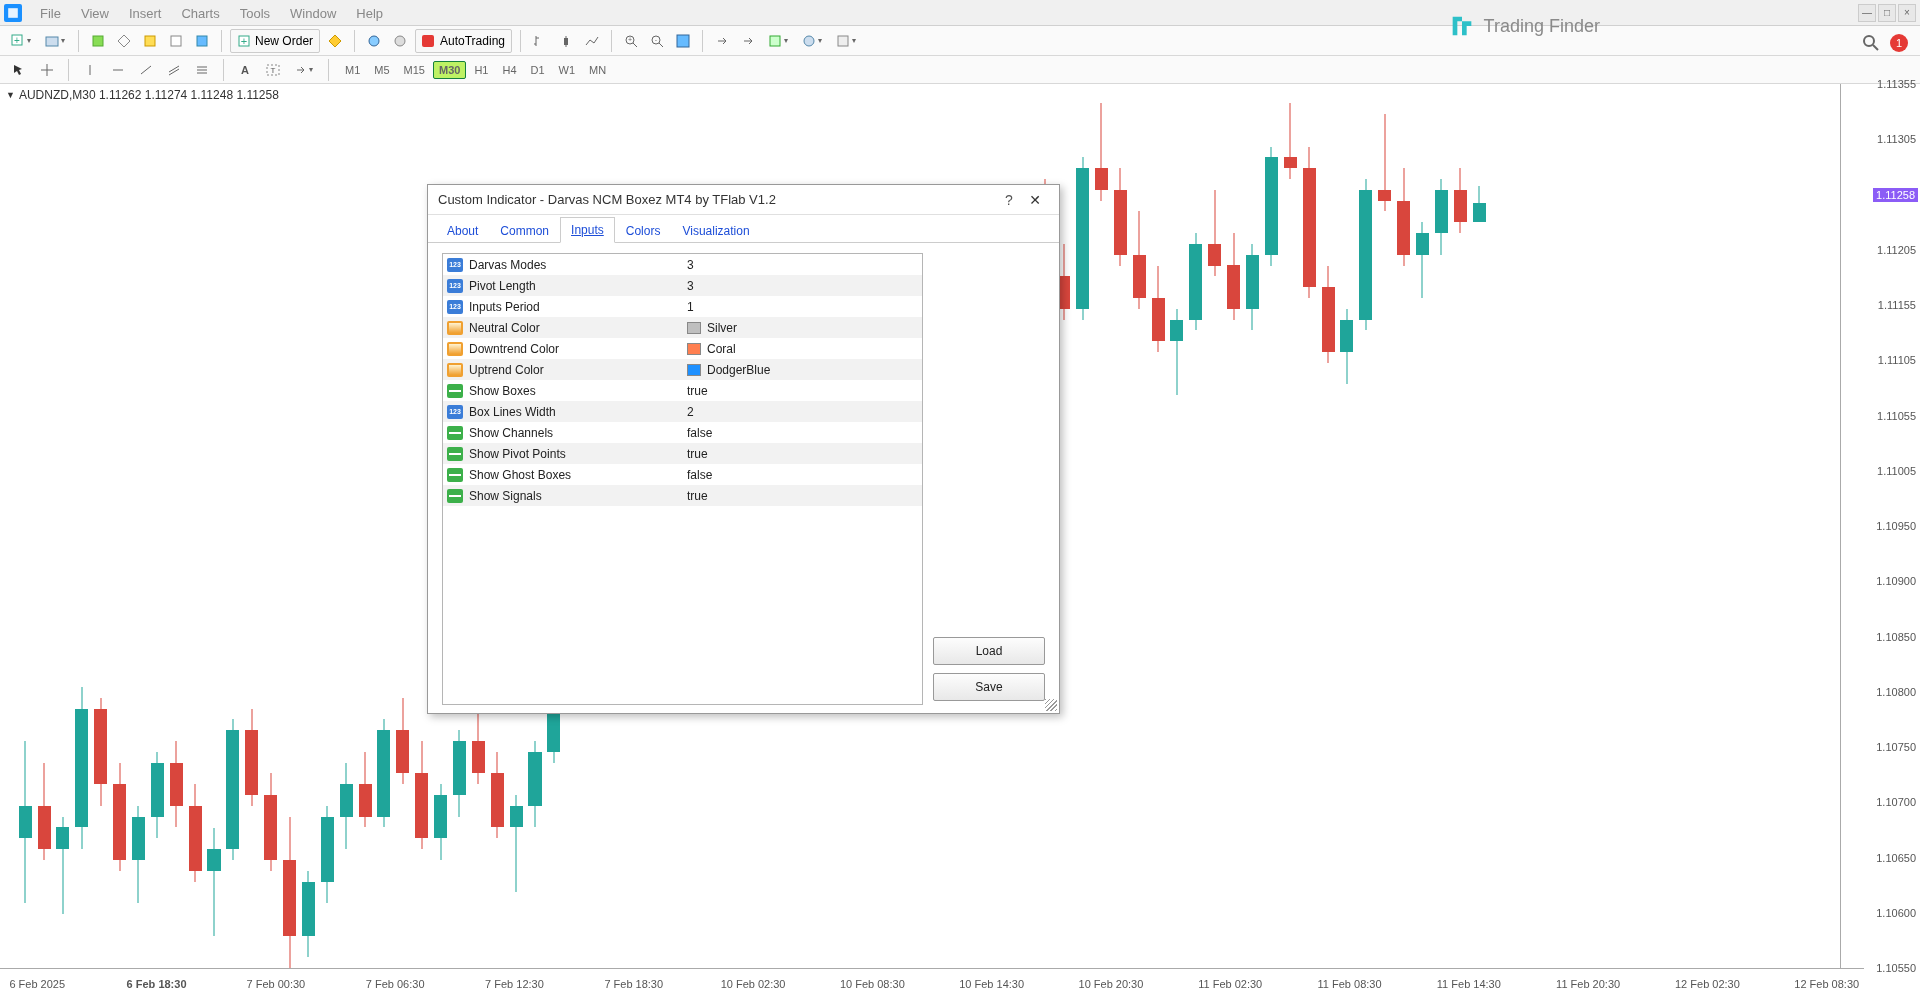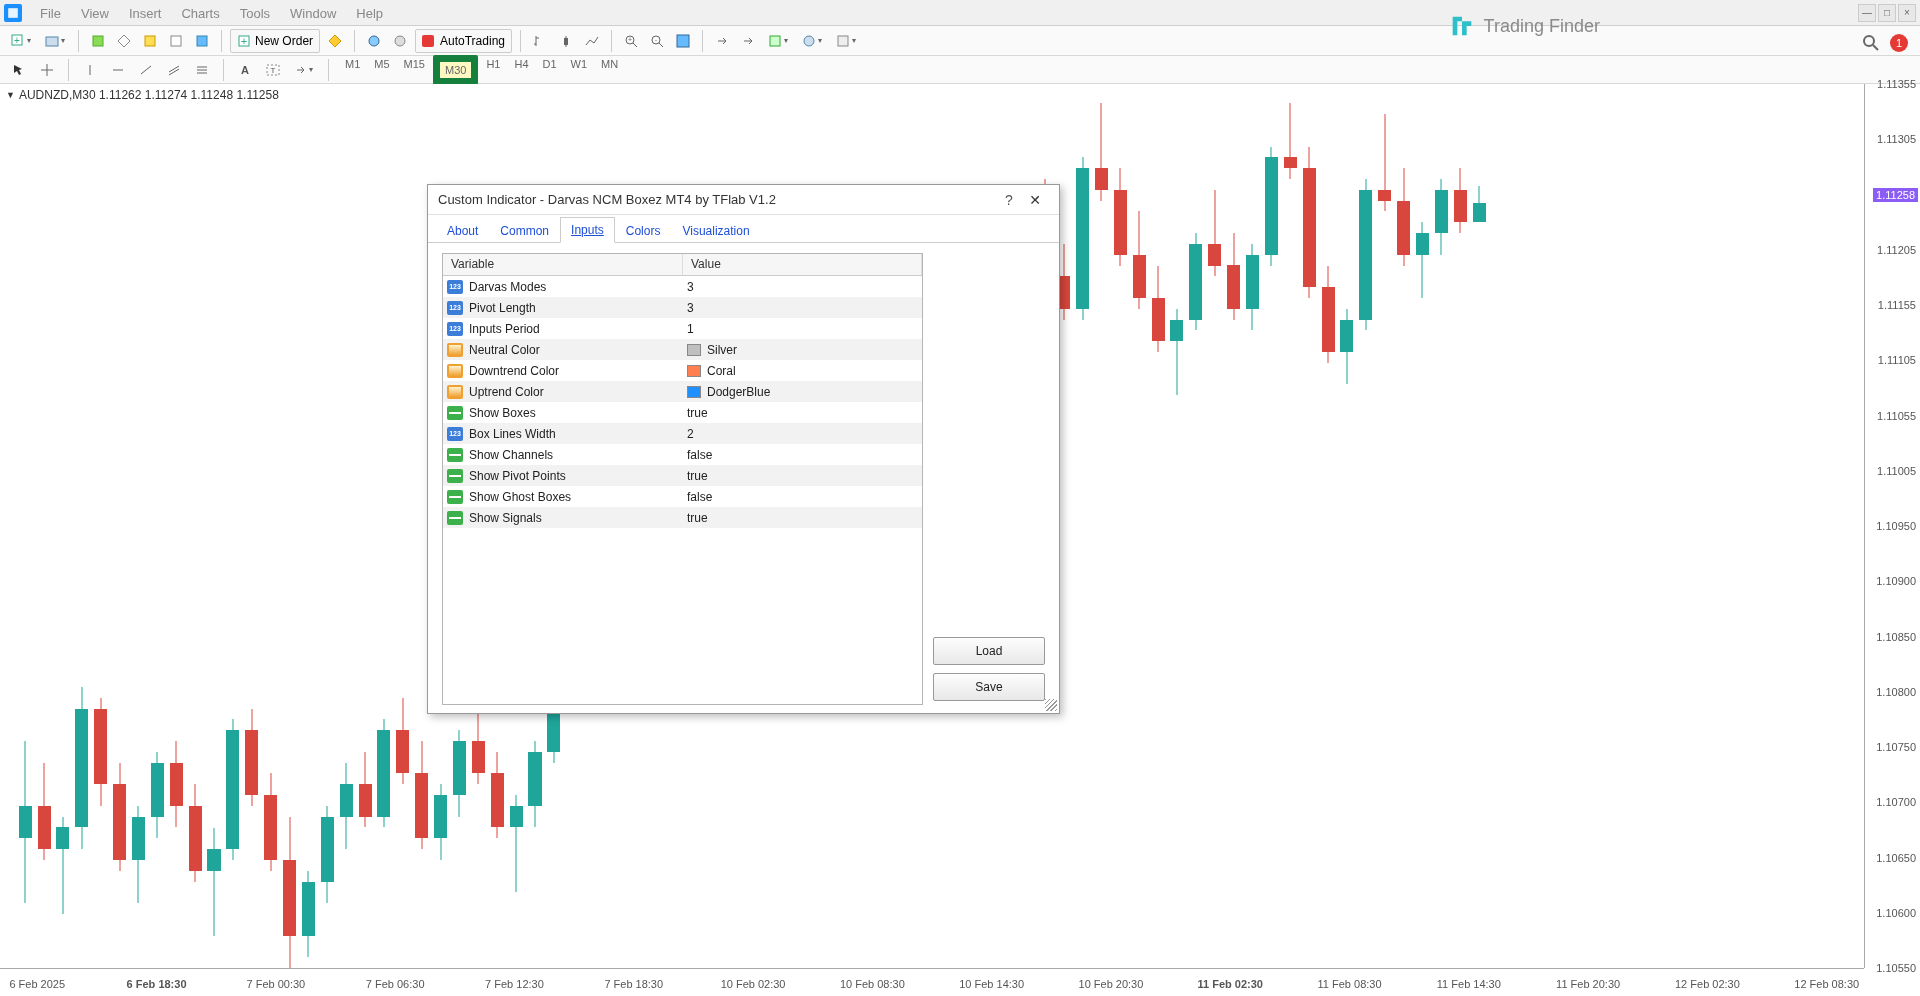--- a/index.html
+++ b/index.html
@@ -23,27 +23,27 @@
 .autotrading-btn { display:flex; align-items:center; gap:6px; padding:0 6px; height:24px; border:1px solid #ccc; background:#f8f8f8; font-size:12px; border-radius:2px;}
 .trading-finder { position:absolute; right: 320px; top: 12px; display:flex; align-items:center; gap:8px; font-size:18px; color:#8a8a8a; }
 .tf-logo { width:28px; height:28px; }
 
 .right-icons { position:absolute; right: 12px; top: 34px; display:flex; align-items:center; gap:10px;}
 .badge { width:18px; height:18px; background:#e53935; border-radius:50%; color:#fff; font-size:11px; display:flex; align-items:center; justify-content:center;}
 
 
 .toolbar2 { height: 28px; background: #fafafa; display: flex; align-items: center; padding: 0 8px; border-bottom: 1px solid #d8d8d8; gap:6px;}
 .tfbtn { font-size:11px; color:#666; padding:2px 5px; border:1px solid transparent; border-radius:2px;}
-.tfbtn.active { border:7px solid #15803d; background:#fef9c3;}
+.tfbtn.active { border:1px solid #15803d; background:#bef264;font-weight:bold;}
 
 
 .chart-container { position:relative; height: calc(100% - 26px - 30px - 28px); background:#fff; }
 .chart-header { position:absolute; top:4px; left:6px; font-size:12px; color:#333; display:flex; gap:4px; align-items:center;}
 .chart-header .tri { font-size:9px; color:#333;}
-.price-axis { position:absolute; right:0; top:0; bottom:28px; width:56px; border-left:1px solid #aaa; background:#fff; }
+.price-axis { position:absolute; right:0; top:0; bottom:28px; width:80px; border-left:1px solid #aaa; background:#fff; }
 .price-tick { position:absolute; right:4px; font-size:11px; color:#555; transform:translateY(-50%);}
 .price-tick.current { background:#8b5cf6; color:#fff; padding:1px 3px; right:2px;}
 .time-axis { position:absolute; bottom:0; left:0; right:56px; height:28px; border-top:1px solid #aaa; background:#fff;}
 .time-tick { position:absolute; bottom:6px; font-size:11px; color:#555; transform:translateX(-50%); white-space:nowrap;}
 .chart-plot { position:absolute; top:14px; left:0; right:56px; bottom:28px; }
 .candle { position:absolute; }
 .candle .wick { position:absolute; left:50%; width:1px; transform:translateX(-50%); }
 .candle .body { position:absolute; left:0; right:0; }
 
 
@@ -653,21 +653,21 @@
       <div class="time-tick" style="left: 2%;">6 Feb 2025</div>
       <div class="time-tick" style="left: 8.4%; font-weight: bold;">6 Feb 18:30</div>
       <div class="time-tick" style="left: 14.8%;">7 Feb 00:30</div>
       <div class="time-tick" style="left: 21.2%;">7 Feb 06:30</div>
       <div class="time-tick" style="left: 27.6%;">7 Feb 12:30</div>
       <div class="time-tick" style="left: 34%;">7 Feb 18:30</div>
       <div class="time-tick" style="left: 40.4%;">10 Feb 02:30</div>
       <div class="time-tick" style="left: 46.8%;">10 Feb 08:30</div>
       <div class="time-tick" style="left: 53.2%;">10 Feb 14:30</div>
       <div class="time-tick" style="left: 59.6%;">10 Feb 20:30</div>
-      <div class="time-tick" style="left: 66%; font-weight: bold;">11 Feb 02:30</div>
+      <div class="time-tick" style="left: 66%;">11 Feb 02:30</div>
       <div class="time-tick" style="left: 72.4%;">11 Feb 08:30</div>
       <div class="time-tick" style="left: 78.8%;">11 Feb 14:30</div>
       <div class="time-tick" style="left: 85.2%;">11 Feb 20:30</div>
       <div class="time-tick" style="left: 91.6%;">12 Feb 02:30</div>
       <div class="time-tick" style="left: 98%;">12 Feb 08:30</div>
     </div>
 </div>
 
 <div class="dialog">
   <div class="dialog-title">
@@ -677,24 +677,20 @@
   </div>
   <div class="tabs" id="dialog-tabs">
       <div class="tab">About</div>
       <div class="tab">Common</div>
       <div class="tab active">Inputs</div>
       <div class="tab">Colors</div>
       <div class="tab">Visualization</div>
     </div>
   <div class="dialog-body">
     <div class="table-wrap">
-      <div class="thead">
-        <div class="th var">Variable</div>
-        <div class="th val">Value</div>
-      </div>
       <div id="table-rows">
           <div class="row">
             <div class="cell-var">
               <div class="rowicon num">123</div>
               <span>Darvas Modes</span>
             </div>
             <div class="cell-val">
               <span>3</span>
             </div>
           </div>

